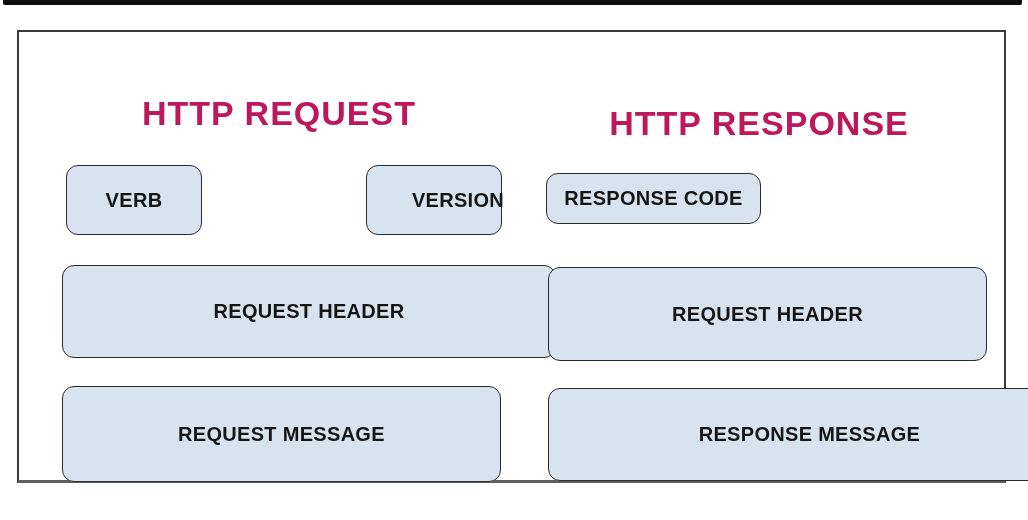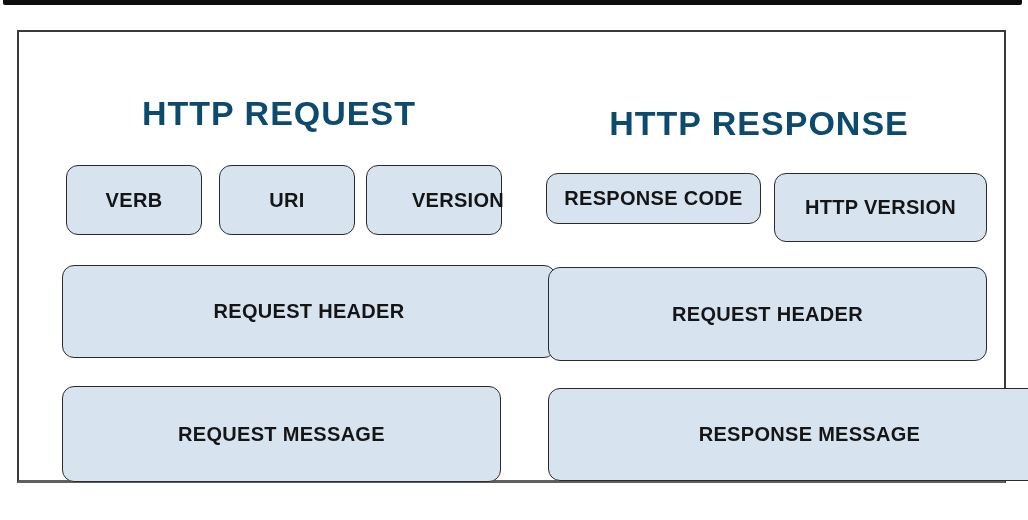--- a/index.html
+++ b/index.html
@@ -34,21 +34,21 @@
     border: 2px solid #3a3a3a;
     border-bottom: 3px solid #5f5f5f;
     box-sizing: border-box;
   }
   .col-title {
     position: absolute;
     text-align: center;
     font-weight: bold;
     font-size: 34px;
     letter-spacing: 1px;
-    color: #0c4a6e;
+    color: #be185d;
     white-space: nowrap;
   }
   .title-request  { left: 80px;  top: 62px; width: 360px; }
   .title-response { left: 560px; top: 72px; width: 360px; }
   .box {
     position: absolute;
     background: #d8e3f0;
     border: 1.5px solid #2b2b2b;
     border-radius: 12px;
     box-sizing: border-box;
@@ -81,45 +81,39 @@
   <div class="top-bar"></div>
 
   <div class="outer-frame">
 
     <div class="col-title title-request">HTTP REQUEST</div>
 
     <div class="box box-verb">
       <span>VERB</span>
     </div>
 
-    <div class="box box-uri">
-      <span>URI</span>
-    </div>
 
     <div class="box box-version">
       <span>VERSION</span>
     </div>
 
     <div class="box box-request-header">
       <span>REQUEST HEADER</span>
     </div>
 
     <div class="box box-request-message">
       <span>REQUEST MESSAGE</span>
     </div>
 
     <div class="col-title title-response">HTTP RESPONSE</div>
 
     <div class="box box-response-code">
       <span>RESPONSE CODE</span>
     </div>
 
-    <div class="box box-http-version">
-      <span>HTTP VERSION</span>
-    </div>
 
     <div class="box box-response-header">
       <span>REQUEST HEADER</span>
     </div>
 
     <div class="box box-response-message">
       <span>RESPONSE MESSAGE</span>
     </div>
 
   </div>

